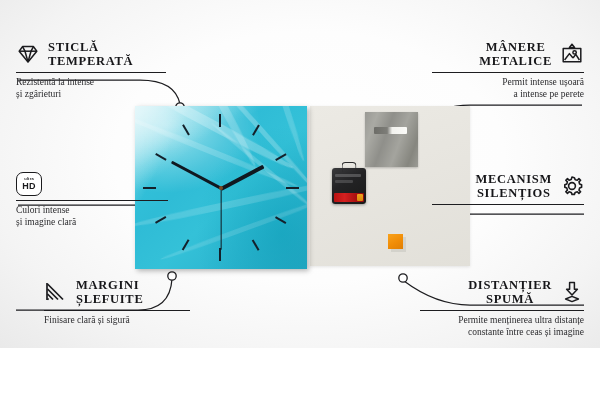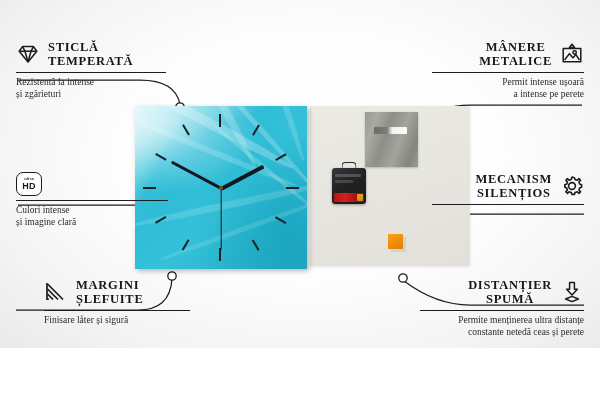--- a/index.html
+++ b/index.html
@@ -247,21 +247,21 @@
         </g>
           </svg>
       </span>
       <span class="ttl">
         <span>MARGINI</span><br>
         <span>ȘLEFUITE</span>
       </span>
     </div>
     <div class="rule"></div>
     <div class="desc">
-      <span>Finisare låter și sigură</span>
+      <span>Finisare clară și sigură</span>
     </div>
   </div>
 
   <div class="callout right" style="left:432px;top:40px;width:152px;">
     <div class="head">
       <span class="ttl">
         <span>MÂNERE</span><br>
         <span>METALICE</span>
       </span>
       <span class="ico">
@@ -312,17 +312,17 @@
             <g fill="none" stroke="#1b1b1e" stroke-width="1.5" stroke-linejoin="round">
           <path d="M9.6 2.6 h4.8 v6.6 h3.0 L12 15.0 L6.6 9.2 h3.0 Z"></path>
           <path d="M12 16.4 l6.4 2.6 L12 21.6 L5.6 19.0 Z"></path>
         </g>
           </svg>
       </span>
     </div>
     <div class="rule"></div>
     <div class="desc">
       <span>Permite menținerea ultra distanțe</span><br>
-      <span>constante netedă ceas și perete</span>
+      <span>constante între ceas și imagine</span>
     </div>
   </div>
 
 </div>
 
 </body></html>

